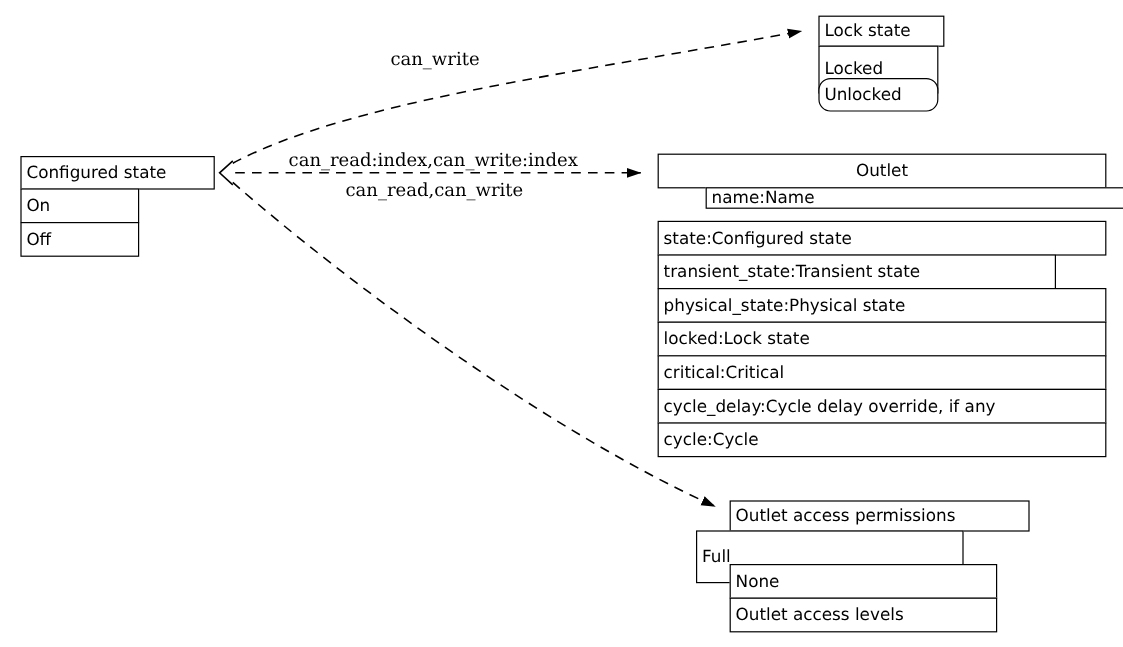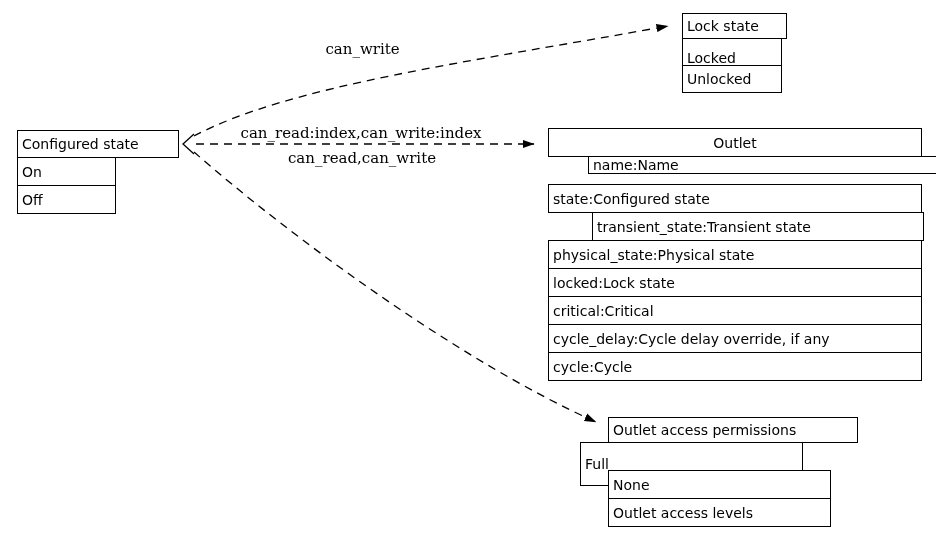--- a/index.html
+++ b/index.html
@@ -59,28 +59,28 @@
 
   <div>
     <div class="cell bold-border" style="left:17px;top:130px;width:162px;height:28px;text-align:right;">Configured state</div>
     <div class="cell bold-border" style="left:17px;top:157px;width:99px;height:29px;">On</div>
     <div class="cell bold-border" style="left:17px;top:185px;width:99px;height:29px;">Off</div>
   </div>
 
   <div>
     <div class="cell" style="left:682px;top:13px;width:105px;height:26px;">Lock state</div>
     <div class="cell" style="left:682px;top:38px;width:100px;height:40px;">Locked</div>
-    <div class="cell" style="left:682px;top:65px;width:100px;height:28px;">Unlocked</div>
+    <div class="cell" style="left:682px;top:65px;width:100px;height:28px;border-radius:10px;">Unlocked</div>
   </div>
 
   <div>
     <div class="cell center" style="left:548px;top:128px;width:374px;height:29px;">Outlet</div>
     <div class="cell" style="left:548px;top:156px;width:374px;height:18px;margin-left:40px;">name:Name</div>
     <div class="cell" style="left:548px;top:184px;width:374px;height:29px;">state:Configured state</div>
-    <div class="cell" style="left:548px;top:212px;width:332px;height:29px;margin-left:44px;">transient_state:Transient state</div>
+    <div class="cell" style="left:548px;top:212px;width:332px;height:29px;">transient_state:Transient state</div>
     <div class="cell" style="left:548px;top:240px;width:374px;height:29px;">physical_state:Physical state</div>
     <div class="cell" style="left:548px;top:268px;width:374px;height:29px;text-align:center;">locked:Lock state</div>
     <div class="cell" style="left:548px;top:296px;width:374px;height:29px;">critical:Critical</div>
     <div class="cell" style="left:548px;top:324px;width:374px;height:29px;">cycle_delay:Cycle delay override, if any</div>
     <div class="cell" style="left:548px;top:352px;width:374px;height:29px;">cycle:Cycle</div>
   </div>
 
   <div>
     <div class="cell" style="left:608px;top:417px;width:250px;height:26px;">Outlet access permissions</div>
     <div class="cell" style="left:580px;top:442px;width:223px;height:44px;">Full</div>

